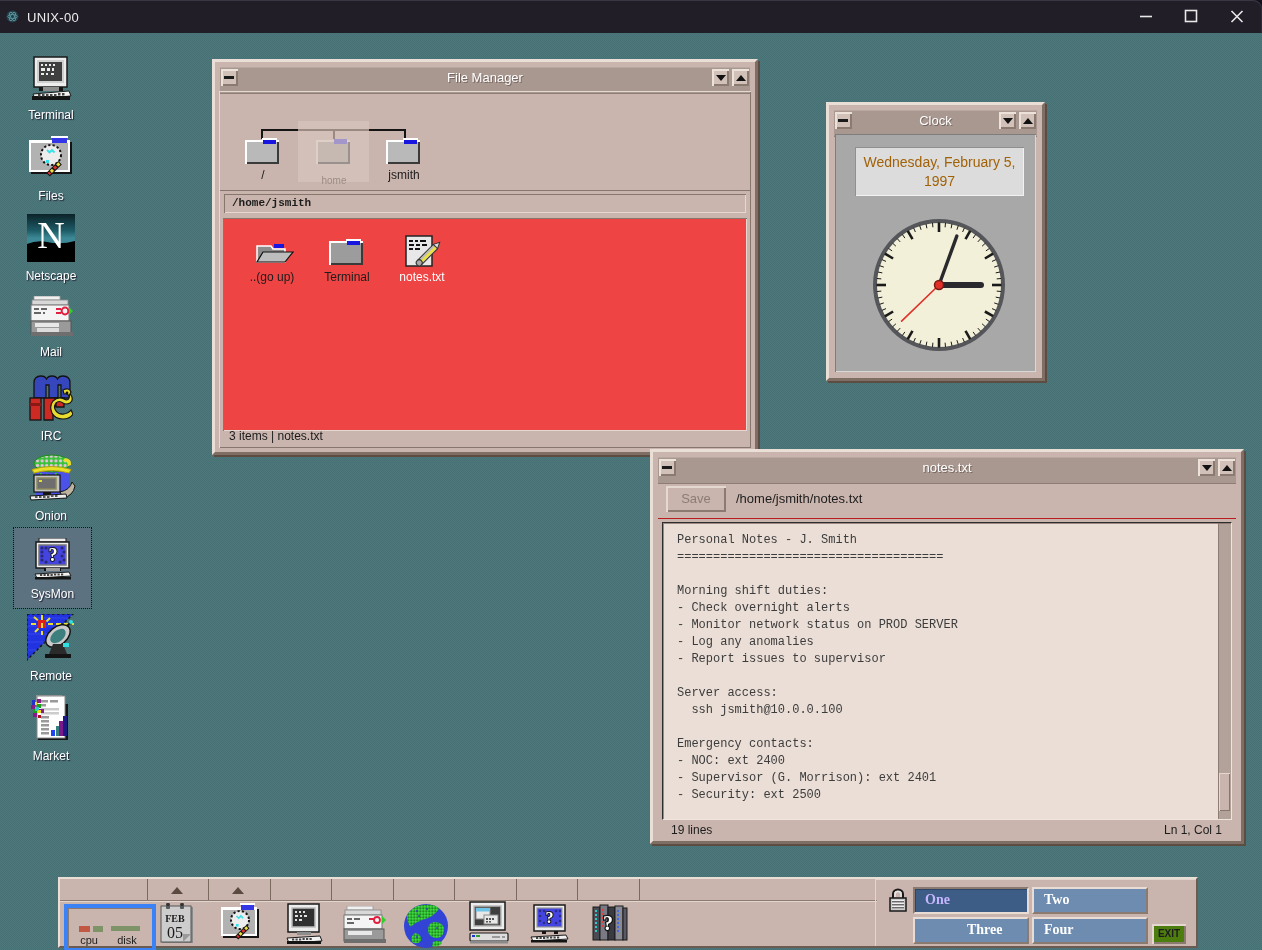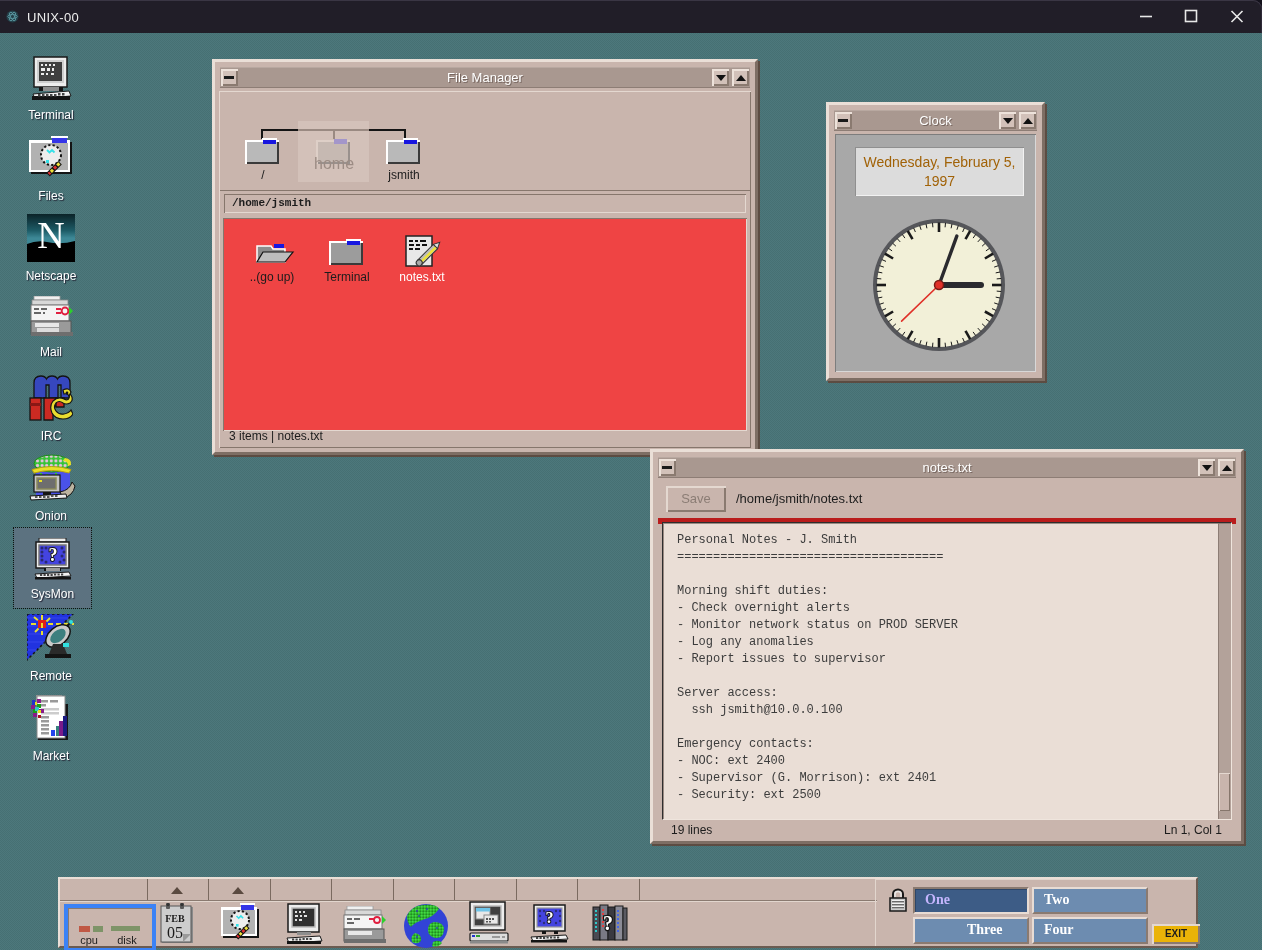--- a/index.html
+++ b/index.html
@@ -9,21 +9,21 @@
   .abs{position:absolute;}
   
   #topbar{left:0;top:0;width:1262px;height:33px;background:#211E28;border-radius:0 9px 0 0;box-shadow:inset 0 1px 0 #3a3644, inset -1px 0 0 #2e2a38;}
   #topbarback{position:absolute;left:0;top:0;width:1262px;height:33px;background:#14121c;}
   #topbar .ttxt{position:absolute;left:55px;top:8px;color:#ECECEC;font-size:15px;letter-spacing:0.3px;}
   .wc{position:absolute;top:0;width:14px;height:33px;}
   
   .win{position:absolute;background:#C9B5AD;
     border:3px solid;border-color:#EADFD7 #7E6E64 #7E6E64 #EADFD7;
     box-shadow:2px 2px 0 #5C4C42;}
-  .tb{position:absolute;left:5px;right:5px;top:5px;height:21px;background:#A99890;
+  .tb{position:absolute;left:5px;right:5px;top:5px;height:27px;background:#A99890;
      box-shadow:inset 0 -1px 0 #8d7d75, inset 0 1px 0 #b8a8a0;}
   .tb .title{position:absolute;left:0;right:0;top:3px;text-align:center;color:#fff;
      font-size:13px;text-shadow:1px 1px 0 #776760;}
   .tbtn{position:absolute;width:17px;height:17px;top:2px;background:#D2C1B9;
      box-shadow:inset 2px 2px 0 #EDE2DA, inset -2px -2px 0 #8A7A70;}
   .tbtn.mn::after{content:"";position:absolute;left:3px;top:7px;width:10px;height:3px;background:#1a1a1a;}
   .tbtn.dn::after{content:"";position:absolute;left:4px;top:6px;border:5px solid transparent;border-top:6px solid #111;}
   .tbtn.up::after{content:"";position:absolute;left:4px;top:1px;border:5px solid transparent;border-bottom:6px solid #111;}
   .inset{box-shadow:inset 1px 1px 0 #86766C, inset -1px -1px 0 #E4D8D0;}
   .raised{box-shadow:inset 1px 1px 0 #E4D8D0, inset -1px -1px 0 #86766C;}
@@ -337,21 +337,21 @@
           <rect x="20" y="3" width="13" height="5" fill="#7d74d8"></rect>
         </svg>
         <svg class="abs" style="left:164px;top:18px;" width="40" height="30" viewBox="0 0 40 30">
           <rect x="2" y="4" width="34" height="24" fill="#fff"></rect>
           <rect x="4" y="6" width="32" height="22" fill="#3a3a3a"></rect>
           <rect x="4" y="6" width="30" height="20" fill="#B9B9B9"></rect>
           <rect x="20" y="3" width="13" height="5" fill="#1616E0"></rect>
           <rect x="19" y="2" width="15" height="2" fill="#fff"></rect>
         </svg>
         <div class="abs" style="left:23px;top:50px;width:40px;text-align:center;font-size:12px;color:#1c1c1c;">/</div>
-        <div class="abs" style="left:94px;top:37px;width:40px;text-align:right;font-size:16px;color:#9c8c84;">home</div>
+        <div class="abs" style="left:94px;top:57px;width:40px;text-align:center;font-size:10px;color:#9c8c84;">home</div>
         <div class="abs" style="left:164px;top:50px;width:40px;text-align:center;font-size:12px;color:#1c1c1c;">jsmith</div>
       </div>
 
       <div class="abs" style="left:1px;right:1px;top:100px;height:26px;">
         <div class="abs inset" style="left:4px;right:4px;top:3px;height:19px;">
           <span class="mono" style="position:absolute;left:8px;top:3px;font-size:11px;font-weight:bold;color:#1c1c1c;">/home/jsmith</span>
         </div>
       </div>
 
       <div class="abs inset" style="left:4px;right:4px;top:127px;bottom:17px;background:#ef4444;">
@@ -483,21 +483,21 @@
   </div>
 
   <div id="notes" class="win" style="left:650px;top:449px;width:588px;height:389px;">
     <div class="tb">
       <div class="tbtn mn" style="left:1px;"></div>
       <div class="title">notes.txt</div>
       <div class="tbtn dn" style="right:21px;"></div>
       <div class="tbtn up" style="right:1px;"></div>
     </div>
 
-    <div class="abs" style="left:5px;right:5px;top:29px;height:37px;border-bottom:6px solid #b91c1c;">
+    <div class="abs" style="left:5px;right:5px;top:29px;height:37px;border-bottom:1px solid #b91c1c;">
       <div class="abs" style="left:8px;top:5px;width:60px;height:26px;background:#C9B5AD;box-shadow:inset 2px 2px 0 #E4D8D0, inset -2px -2px 0 #8A7A70;">
         <div style="text-align:center;margin-top:5px;font-size:13px;color:#8B7D75;">Save</div>
       </div>
       <div class="abs" style="left:78px;top:10px;font-size:13px;color:#1c1c1c;">/home/jsmith/notes.txt</div>
     </div>
 
     <div class="abs" style="left:9px;right:9px;top:70px;height:296px;background:#EADED6;
          border:1px solid;border-color:#2e2e2e #efe5dd #efe5dd #2e2e2e;box-shadow:inset 1px 1px 0 #9a8a82;">
       <pre class="mono" style="margin:0;position:absolute;left:14px;top:9px;font-size:12px;line-height:17px;color:#3C3C3C;">Personal Notes - J. Smith
 =====================================
@@ -745,17 +745,17 @@
       </div>
       <div class="abs" style="left:157px;top:8px;width:116px;height:27px;background:#6D8CB0;border:2px solid;border-color:#E8DCD4 #8a7a70 #8a7a70 #E8DCD4;box-sizing:border-box;">
         <span style="position:absolute;left:10px;top:3px;font-family:'Liberation Serif',serif;font-weight:bold;font-size:14px;color:#fff;">Two</span>
       </div>
       <div class="abs" style="left:38px;top:38px;width:116px;height:27px;background:#6D8CB0;border:2px solid;border-color:#E8DCD4 #8a7a70 #8a7a70 #E8DCD4;box-sizing:border-box;">
         <span style="position:absolute;left:10px;top:3px;font-family:'Liberation Serif',serif;font-weight:bold;font-size:14px;color:#fff;margin-left:42px;">Three</span>
       </div>
       <div class="abs" style="left:157px;top:38px;width:116px;height:27px;background:#6D8CB0;border:2px solid;border-color:#E8DCD4 #8a7a70 #8a7a70 #E8DCD4;box-sizing:border-box;">
         <span style="position:absolute;left:10px;top:3px;font-family:'Liberation Serif',serif;font-weight:bold;font-size:14px;color:#fff;">Four</span>
       </div>
-      <div class="abs" style="left:277px;top:45px;width:48px;height:20px;background:#eab308;box-shadow:inset 2px 2px 0 #E4D8D0, inset -2px -2px 0 #8A7A70;">
+      <div class="abs" style="left:277px;top:45px;width:34px;height:20px;background:#4d7c0f;box-shadow:inset 2px 2px 0 #E4D8D0, inset -2px -2px 0 #8A7A70;">
         <div style="text-align:center;margin-top:4px;font-size:10px;font-weight:bold;color:#1c1c1c;">EXIT</div>
       </div>
     </div>
   </div>
 
 </body></html>

